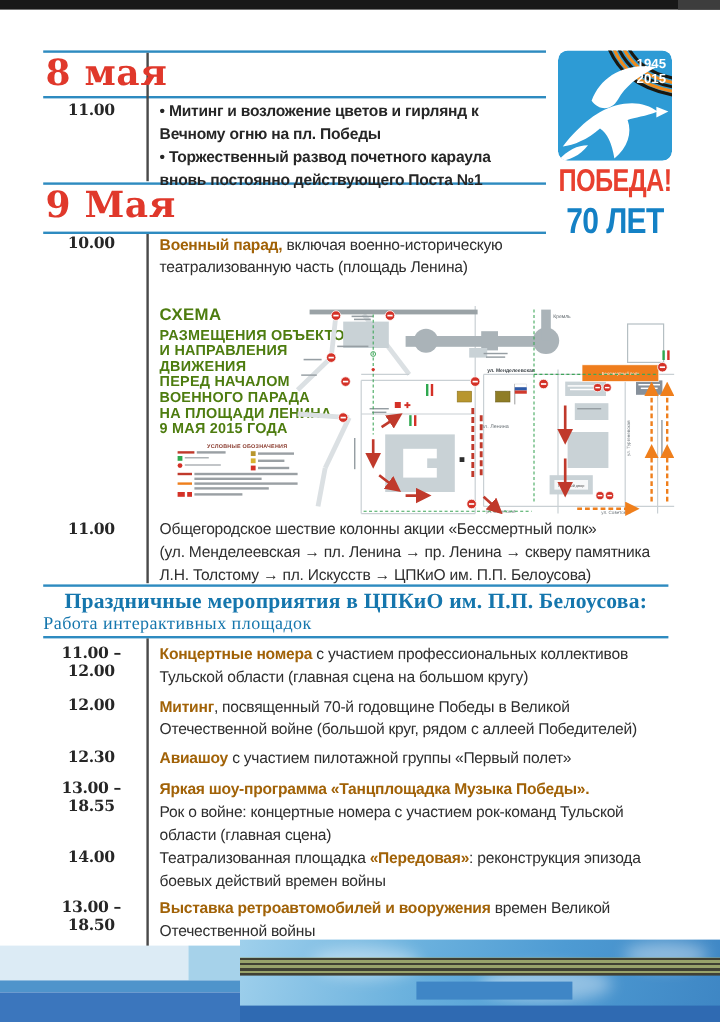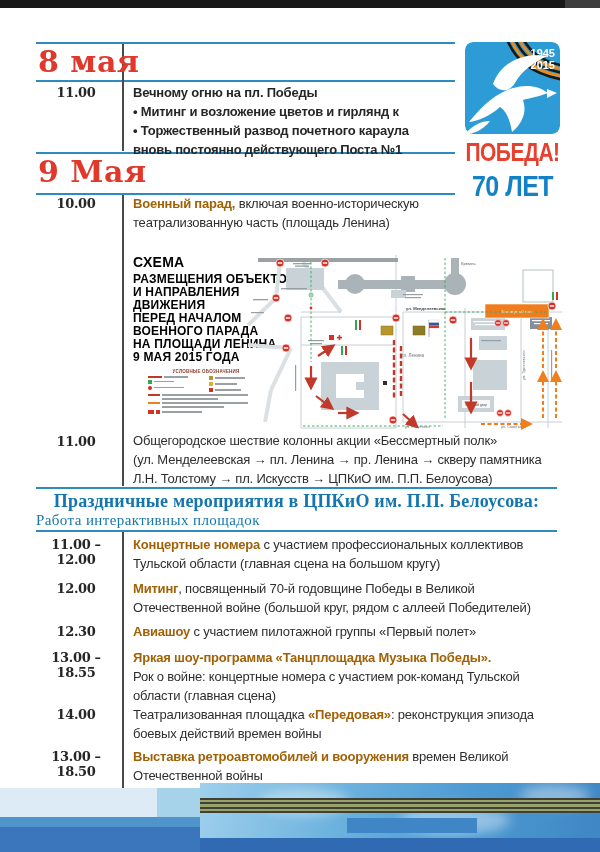--- a/index.html
+++ b/index.html
@@ -19,21 +19,21 @@
         font-weight:bold;font-size:13px;letter-spacing:-.3px;color:#262626;}
   .desc{position:absolute;left:133px;width:416px;font-size:13px;line-height:19px;letter-spacing:-.2px;color:#2e2e2e;}
   .desc .b,.b{font-weight:bold;color:#a16207;}
   .desc.allbold{font-weight:bold;color:#262626;}
   
   .park-h{position:absolute;left:36px;width:521px;text-align:center;font-family:"Liberation Serif",serif;
           font-weight:bold;font-size:18px;color:#1576ad;letter-spacing:.2px;}
   .park-sh{position:absolute;left:36px;width:521px;text-align:left;font-family:"Liberation Serif",serif;
            font-size:15px;color:#1576ad;letter-spacing:.4px;}
   
-  .schema{position:absolute;left:133px;top:254px;color:#000000;}
+  .schema{position:absolute;left:133px;top:254px;color:#4d7c0f;}
   .schema-title{font-weight:bold;font-size:14px;margin-bottom:3px;letter-spacing:.3px;}
   .schema-line{font-weight:bold;font-size:12px;line-height:13px;letter-spacing:.2px;}
   
   .map{position:absolute;left:243px;top:250px;width:319px;height:182px;}
   
   .legend{position:absolute;left:148px;top:369px;width:116px;}
   .legend-title{font-size:4.5px;font-weight:bold;color:#8a3b2e;text-align:center;letter-spacing:.2px;}
   .lrow{display:flex;align-items:center;gap:2px;margin-top:2px;}
   .lcols{display:flex;gap:6px;}
   .lcol{flex:1;}
@@ -86,22 +86,22 @@
 
   <div class="vline" style="top:44px;height:107px;"></div>
   <div class="vline" style="top:195px;height:291px;"></div>
   <div class="vline" style="top:532px;height:257px;"></div>
 
   <div class="sec-title" style="top:45px;">8 мая</div>
   <div class="sec-title" style="top:155px;">9 Мая</div>
 
   <div class="time" style="top:85px;">11.00</div>
   <div class="desc allbold" style="top:83px;">
+    <div>• Митинг и возложение цветов и гирлянд к</div>
     <div>Вечному огню на пл. Победы</div>
-    <div>• Митинг и возложение цветов и гирлянд к</div>
     <div>• Торжественный развод почетного караула</div>
     <div>вновь постоянно действующего Поста №1</div>
   </div>
 
   <div class="time" style="top:196px;">10.00</div>
   <div class="desc" style="top:194px;">
     <div><span class="b">Военный парад,</span><span> включая военно-историческую</span></div>
     <div>театрализованную часть (площадь Ленина)</div>
   </div>
 

